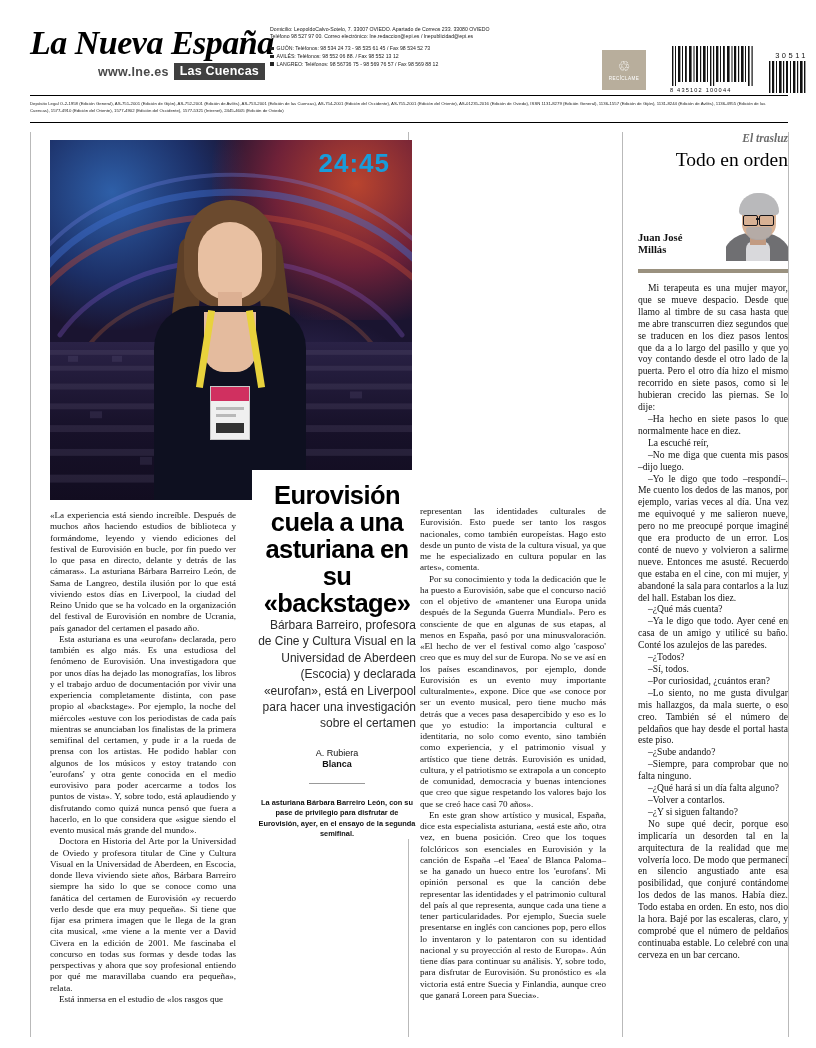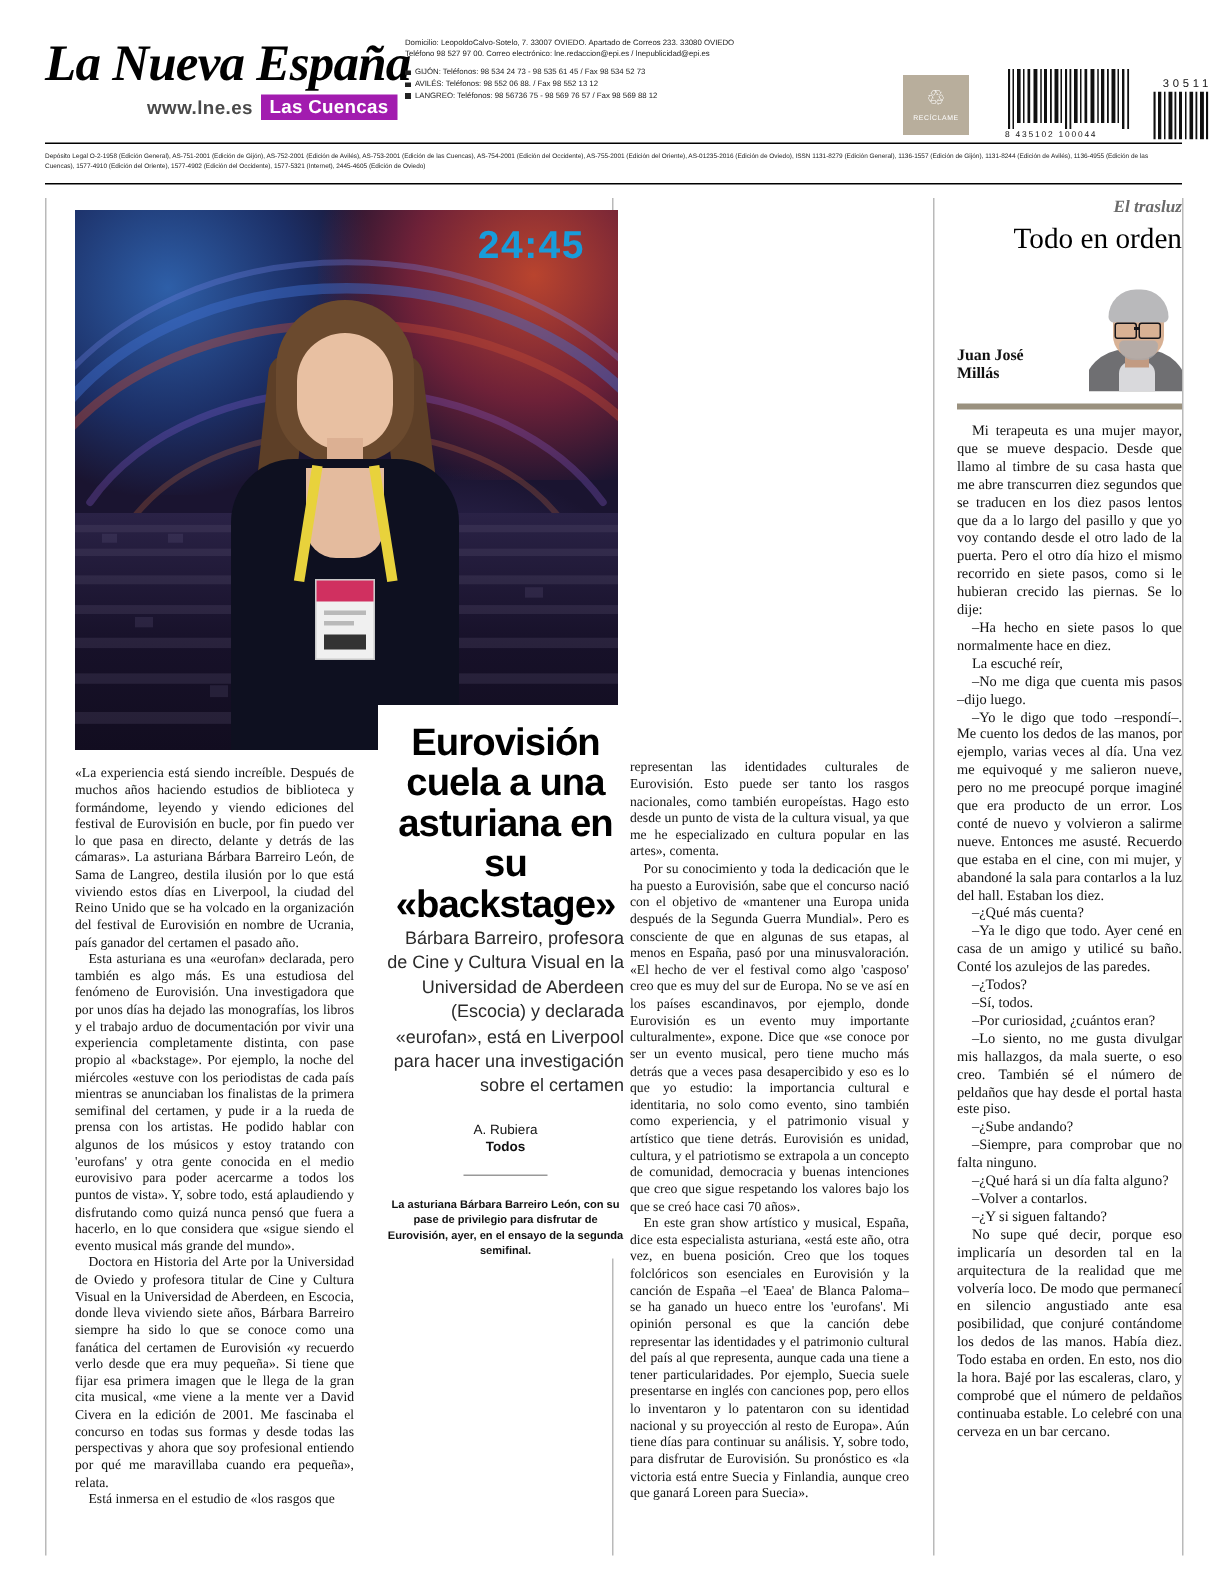--- a/index.html
+++ b/index.html
@@ -25,21 +25,21 @@
     display:flex;align-items:center;justify-content:flex-end;
     gap:5px;margin-top:1px;
   }
   .logo-url{
     font-family:"Liberation Sans", sans-serif;
     font-weight:700;font-size:12.5px;letter-spacing:.3px;color:#4a4a4a;
   }
   .logo-edition{
     font-family:"Liberation Sans", sans-serif;
     font-weight:700;font-size:12.5px;letter-spacing:.2px;color:#fff;
-    background:#a21caf;padding:1px 6px 2px 6px;
+    background:#404040;padding:1px 6px 2px 6px;
   }
 
   .contact{
     position:absolute;left:240px;top:2px;width:300px;
     font-family:"Liberation Sans", sans-serif;
     font-size:5.2px;line-height:7.4px;color:#1a1a1a;
   }
   .contact .lead{margin-bottom:4px;}
   .contact .row{display:flex;align-items:flex-start;gap:3px;margin-bottom:.5px;}
   .sq{display:inline-block;width:3.6px;height:3.6px;background:#222;margin-top:1.8px;flex:none;}
@@ -359,21 +359,21 @@
       <p>Esta asturiana es una «eurofan» declarada, pero también es algo más. Es una estudiosa del fenómeno de Eurovisión. Una investigadora que por unos días ha dejado las monografías, los libros y el trabajo arduo de documentación por vivir una experiencia completamente distinta, con pase propio al «backstage». Por ejemplo, la noche del miércoles «estuve con los periodistas de cada país mientras se anunciaban los finalistas de la primera semifinal del certamen, y pude ir a la rueda de prensa con los artistas. He podido hablar con algunos de los músicos y estoy tratando con 'eurofans' y otra gente conocida en el medio eurovisivo para poder acercarme a todos los puntos de vista». Y, sobre todo, está aplaudiendo y disfrutando como quizá nunca pensó que fuera a hacerlo, en lo que considera que «sigue siendo el evento musical más grande del mundo».</p>
       <p>Doctora en Historia del Arte por la Universidad de Oviedo y profesora titular de Cine y Cultura Visual en la Universidad de Aberdeen, en Escocia, donde lleva viviendo siete años, Bárbara Barreiro siempre ha sido lo que se conoce como una fanática del certamen de Eurovisión «y recuerdo verlo desde que era muy pequeña». Si tiene que fijar esa primera imagen que le llega de la gran cita musical, «me viene a la mente ver a David Civera en la edición de 2001. Me fascinaba el concurso en todas sus formas y desde todas las perspectivas y ahora que soy profesional entiendo por qué me maravillaba cuando era pequeña», relata.</p>
       <p>Está inmersa en el estudio de «los rasgos que</p>
     </div>
 
     <div class="headline-box">
       <div class="headline">Eurovisión cuela a una asturiana en su «backstage»</div>
       <div class="standfirst">Bárbara Barreiro, profesora de Cine y Cultura Visual en la Universidad de Aberdeen (Escocia) y declarada «eurofan», está en Liverpool para hacer una investigación sobre el certamen</div>
       <div class="byline">
         <div class="b1">A. Rubiera</div>
-        <div class="b2">Todos</div>
+        <div class="b2">Blanca</div>
       </div>
       <div class="byline-rule"></div>
       <div class="caption">La asturiana Bárbara Barreiro León, con su pase de privilegio para disfrutar de Eurovisión, ayer, en el ensayo de la segunda semifinal.</div>
     </div>
 
     <div class="col" id="col2">
       <p>representan las identidades culturales de Eurovisión. Esto puede ser tanto los rasgos nacionales, como también europeístas. Hago esto desde un punto de vista de la cultura visual, ya que me he especializado en cultura popular en las artes», comenta.</p>
       <p>Por su conocimiento y toda la dedicación que le ha puesto a Eurovisión, sabe que el concurso nació con el objetivo de «mantener una Europa unida después de la Segunda Guerra Mundial». Pero es consciente de que en algunas de sus etapas, al menos en España, pasó por una minusvaloración. «El hecho de ver el festival como algo 'casposo' creo que es muy del sur de Europa. No se ve así en los países escandinavos, por ejemplo, donde Eurovisión es un evento muy importante culturalmente», expone. Dice que «se conoce por ser un evento musical, pero tiene mucho más detrás que a veces pasa desapercibido y eso es lo que yo estudio: la importancia cultural e identitaria, no solo como evento, sino también como experiencia, y el patrimonio visual y artístico que tiene detrás. Eurovisión es unidad, cultura, y el patriotismo se extrapola a un concepto de comunidad, democracia y buenas intenciones que creo que sigue respetando los valores bajo los que se creó hace casi 70 años».</p>
       <p>En este gran show artístico y musical, España, dice esta especialista asturiana, «está este año, otra vez, en buena posición. Creo que los toques folclóricos son esenciales en Eurovisión y la canción de España –el 'Eaea' de Blanca Paloma– se ha ganado un hueco entre los 'eurofans'. Mi opinión personal es que la canción debe representar las identidades y el patrimonio cultural del país al que representa, aunque cada una tiene a tener particularidades. Por ejemplo, Suecia suele presentarse en inglés con canciones pop, pero ellos lo inventaron y lo patentaron con su identidad nacional y su proyección al resto de Europa». Aún tiene días para continuar su análisis. Y, sobre todo, para disfrutar de Eurovisión. Su pronóstico es «la victoria está entre Suecia y Finlandia, aunque creo que ganará Loreen para Suecia».</p>
     </div>

